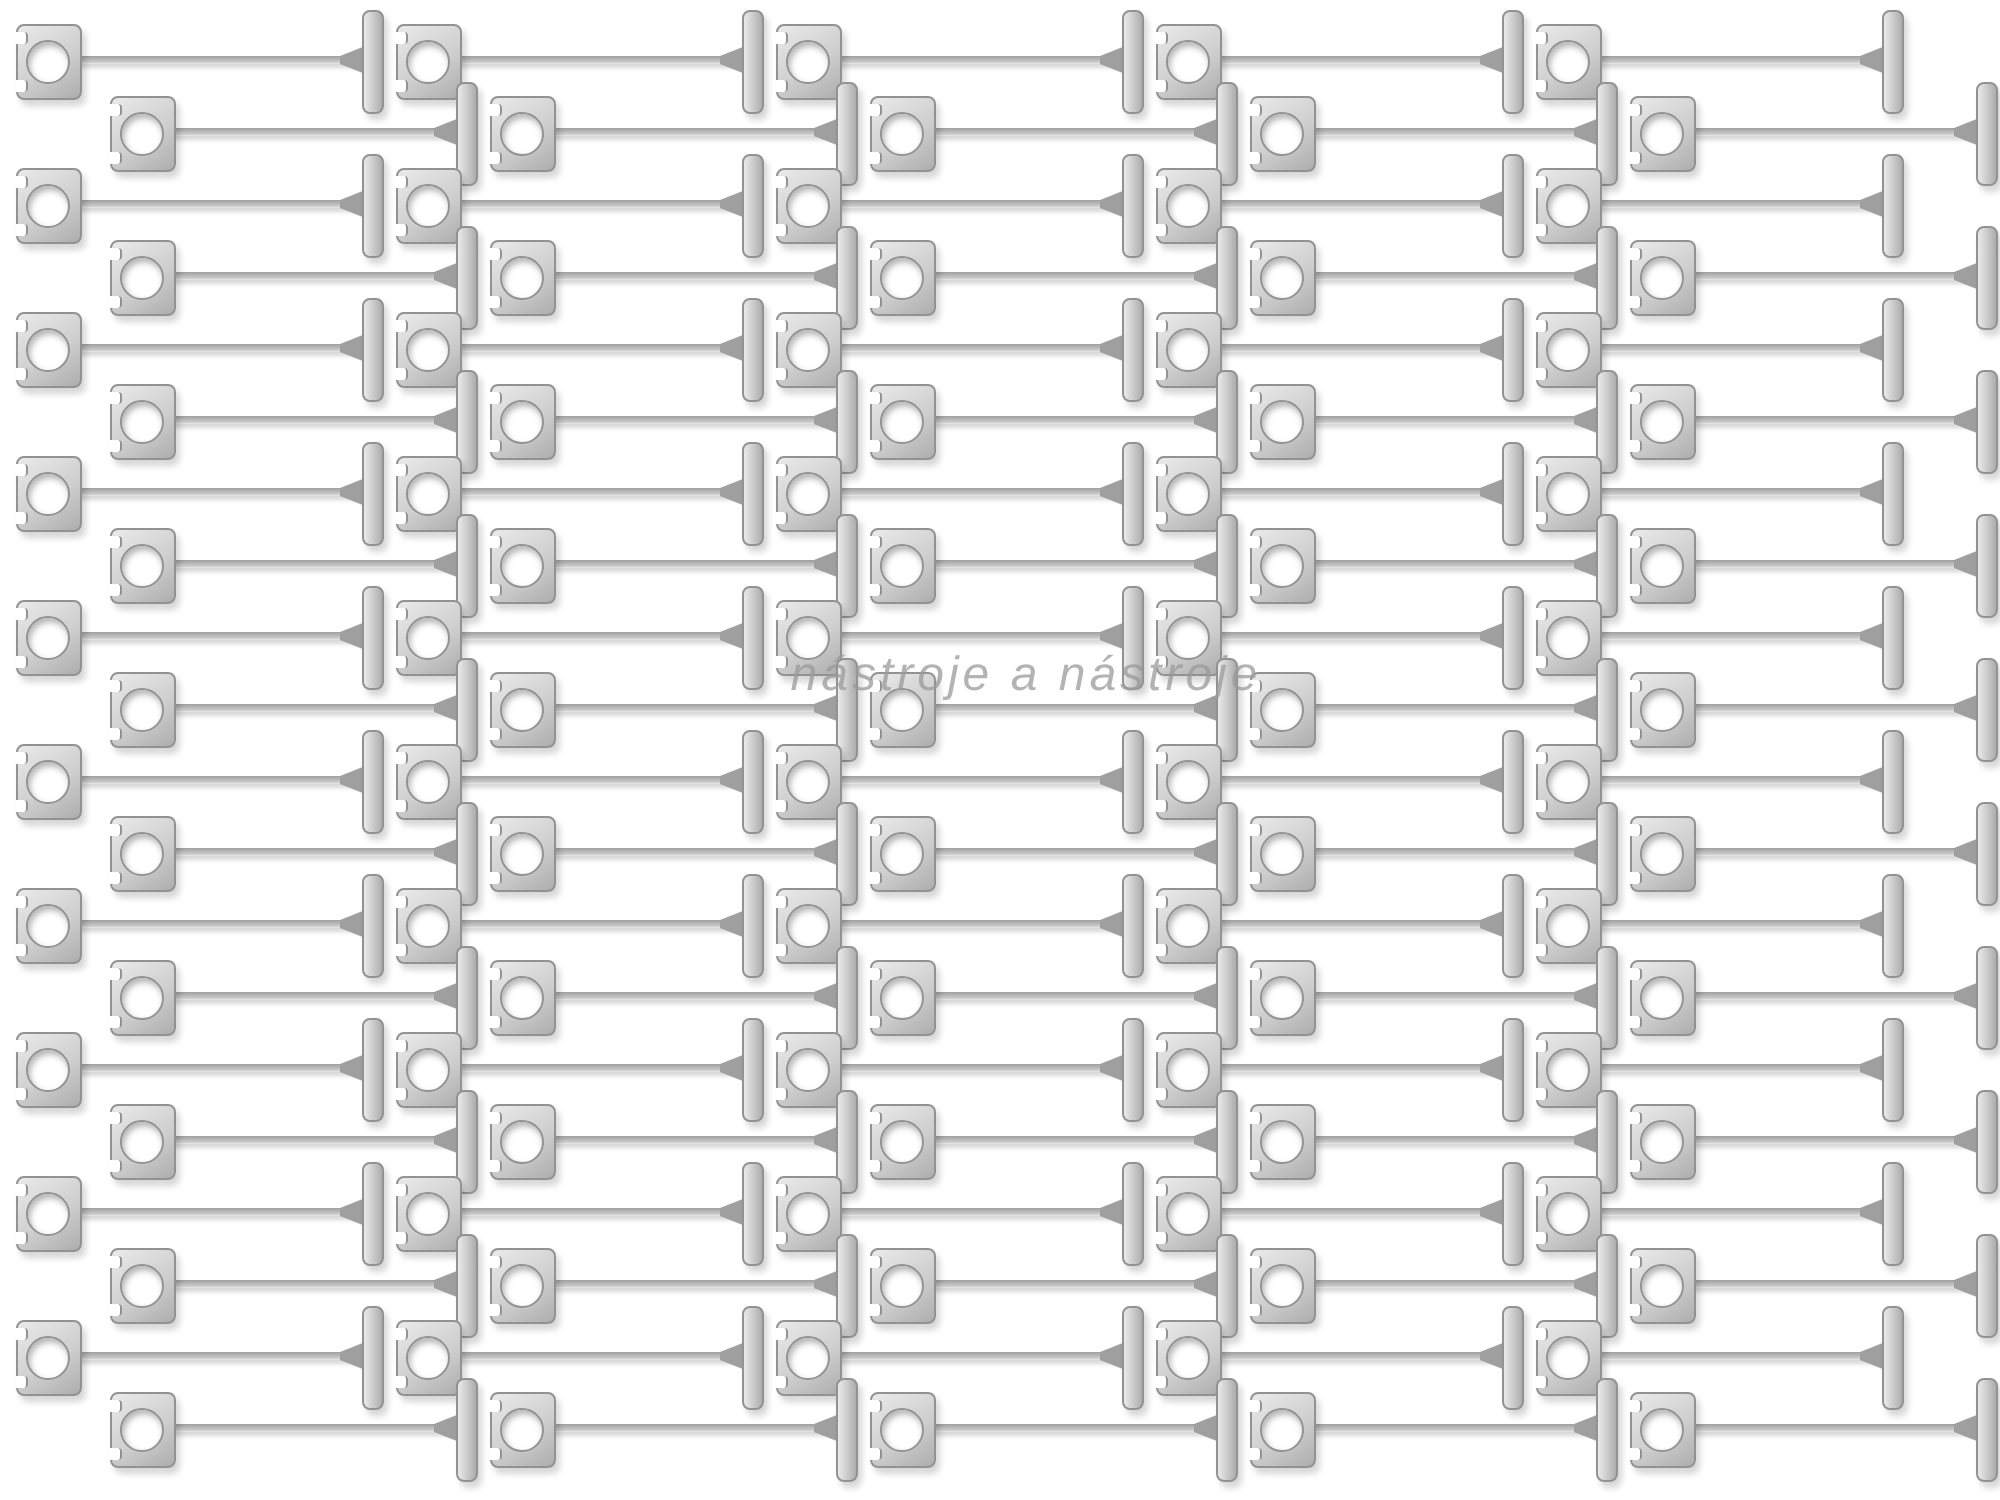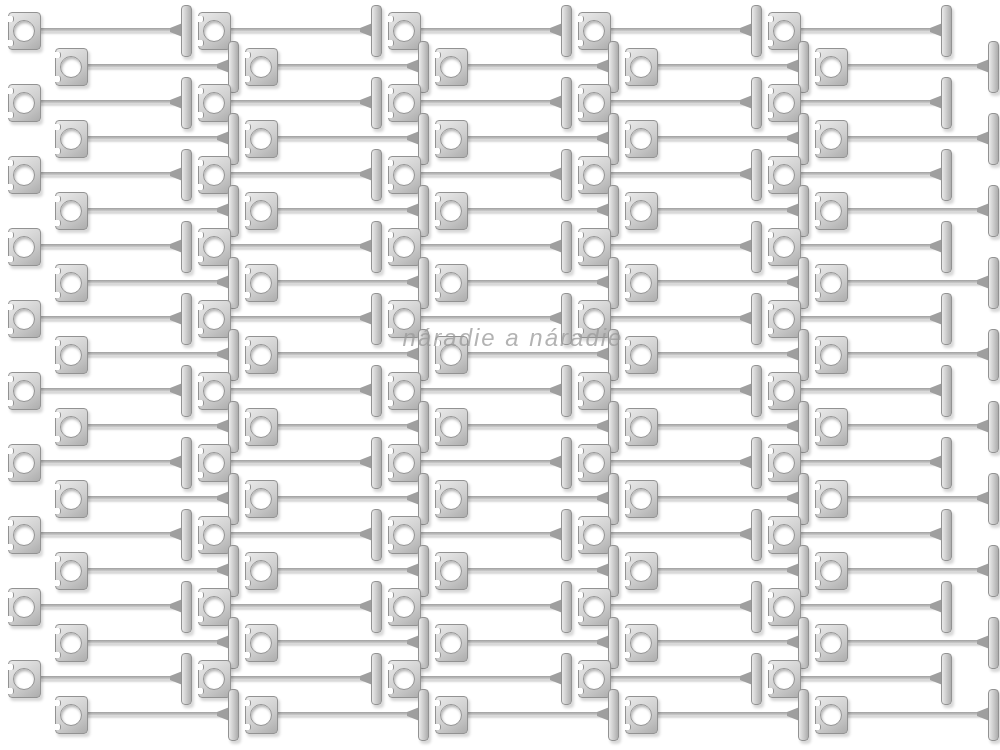--- a/index.html
+++ b/index.html
@@ -903,15 +903,15 @@
       <div class="part plate" style="left: 815px; top: 696px; width: 31px; height: 36px;">
         <div class="notch top"></div>
         <div class="notch bottom"></div>
       </div>
       <div class="part hole" style="left: 820px; top: 704px; width: 20px; height: 20px;"></div>
       <div class="part stem" style="left: 844px; top: 712px; width: 146px; height: 4px;"></div>
       <div class="part fillet" style="left: 977px; top: 707px; width: 12px; height: 14px;"></div>
       <div class="part tbar" style="left: 988px; top: 689px; width: 9px; height: 50px;"></div>
     </div>
   <div class="watermark">
-    <div class="tagline">náradie a náradie</div>
+    <div class="tagline">nástroje a nástroje</div>
   </div>
 </div>
 
 </body></html>

